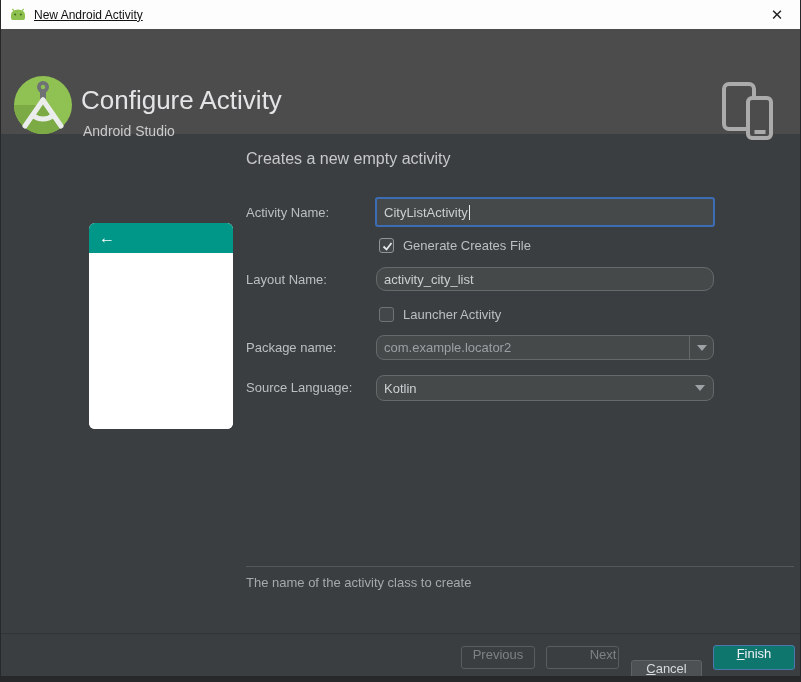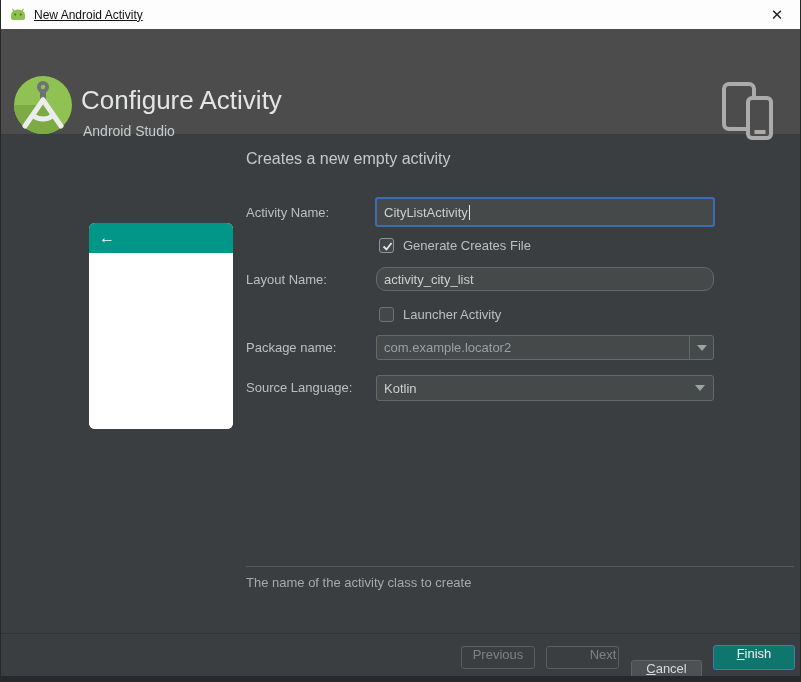--- a/index.html
+++ b/index.html
@@ -73,21 +73,21 @@
   .checkbox {
     width:15px; height:15px; border-radius:3px; background:#43474a; position:relative;
   }
   .checkbox.checked { border:1px solid #8f9496; }
   .checkbox.unchecked { border:1px solid #6e7375; }
   .checkbox svg { position:absolute; left:1px; top:1px; }
   .checkbox-label { margin-left:9px; font-size:13px; color:#bcbfc1; }
 
   .combo {
     position:absolute; left:375px; width:338px;
-    background:#45494a; border:1px solid #646a6b; border-radius:3px;
+    background:#45494a; border:1px solid #646a6b; border-radius:8px;
     display:flex; align-items:center;
   }
   .combo-value { flex:1; padding-left:7px; font-size:13px; }
   .combo-value.dim { color:#9aa0a3; }
   .combo-value.bright { color:#ced1d2; }
   .combo-arrow-btn {
     width:24px; align-self:stretch; border-left:1px solid #646a6b;
     display:flex; align-items:center; justify-content:center;
   }
   .combo-arrow-plain {

